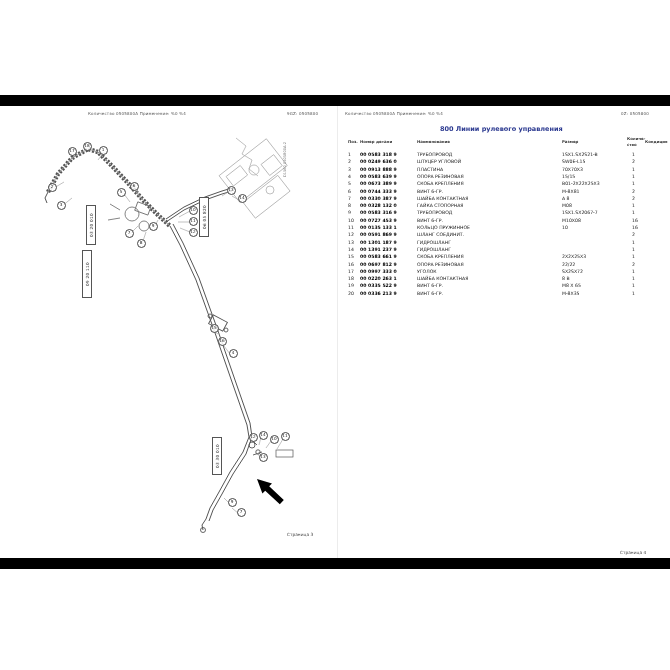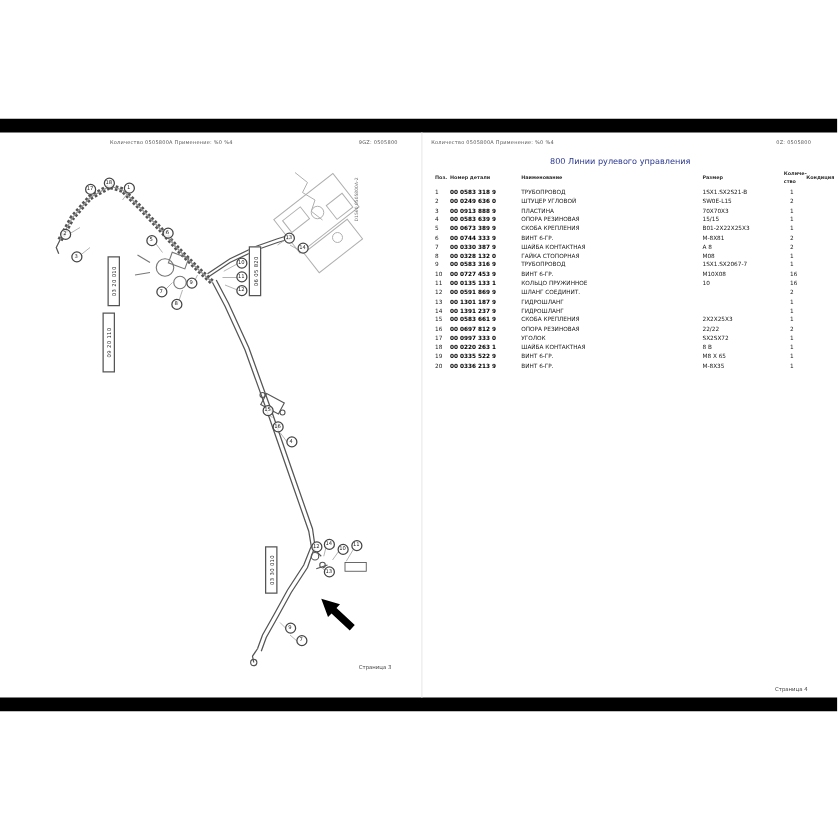--- a/index.html
+++ b/index.html
@@ -1,21 +1,21 @@
 <!DOCTYPE html>
 <html><head>
 <meta charset="utf-8">
 <style>
   html,body{margin:0;padding:0;background:#ffffff;}
   #canvas{position:relative;width:670px;height:670px;background:#ffffff;overflow:hidden;
           font-family:"DejaVu Sans",sans-serif;color:#1a1a1a;}
   .bar{position:absolute;left:0;width:670px;height:11px;background:#000;}
   .gutter{position:absolute;left:337px;top:106px;width:1px;height:452px;background:#ececec;}
   .hdr{position:absolute;font-size:4px;color:#555;white-space:nowrap;letter-spacing:.2px;}
-  .title{position:absolute;font-size:6.5px;font-weight:normal;color:#2b3990;white-space:nowrap;}
+  .title{position:absolute;font-size:6.5px;font-weight:bold;color:#2b3990;white-space:nowrap;}
   .th{position:absolute;font-size:3.9px;font-weight:bold;color:#333;white-space:nowrap;}
   #table-rows{position:absolute;left:0;top:152px;width:670px;}
   .trow{position:absolute;left:0;width:670px;height:7.3px;}
   .c{position:absolute;top:0;font-size:4.6px;white-space:nowrap;color:#1a1a1a;}
   .c-pos{left:348px;}
   .c-part{left:360px;font-weight:bold;color:#000;}
   .c-name{left:417px;}
   .c-size{left:562px;}
   .c-qty{left:632px;}
   .callout-layer{position:absolute;left:0;top:0;width:670px;height:670px;pointer-events:none;}

